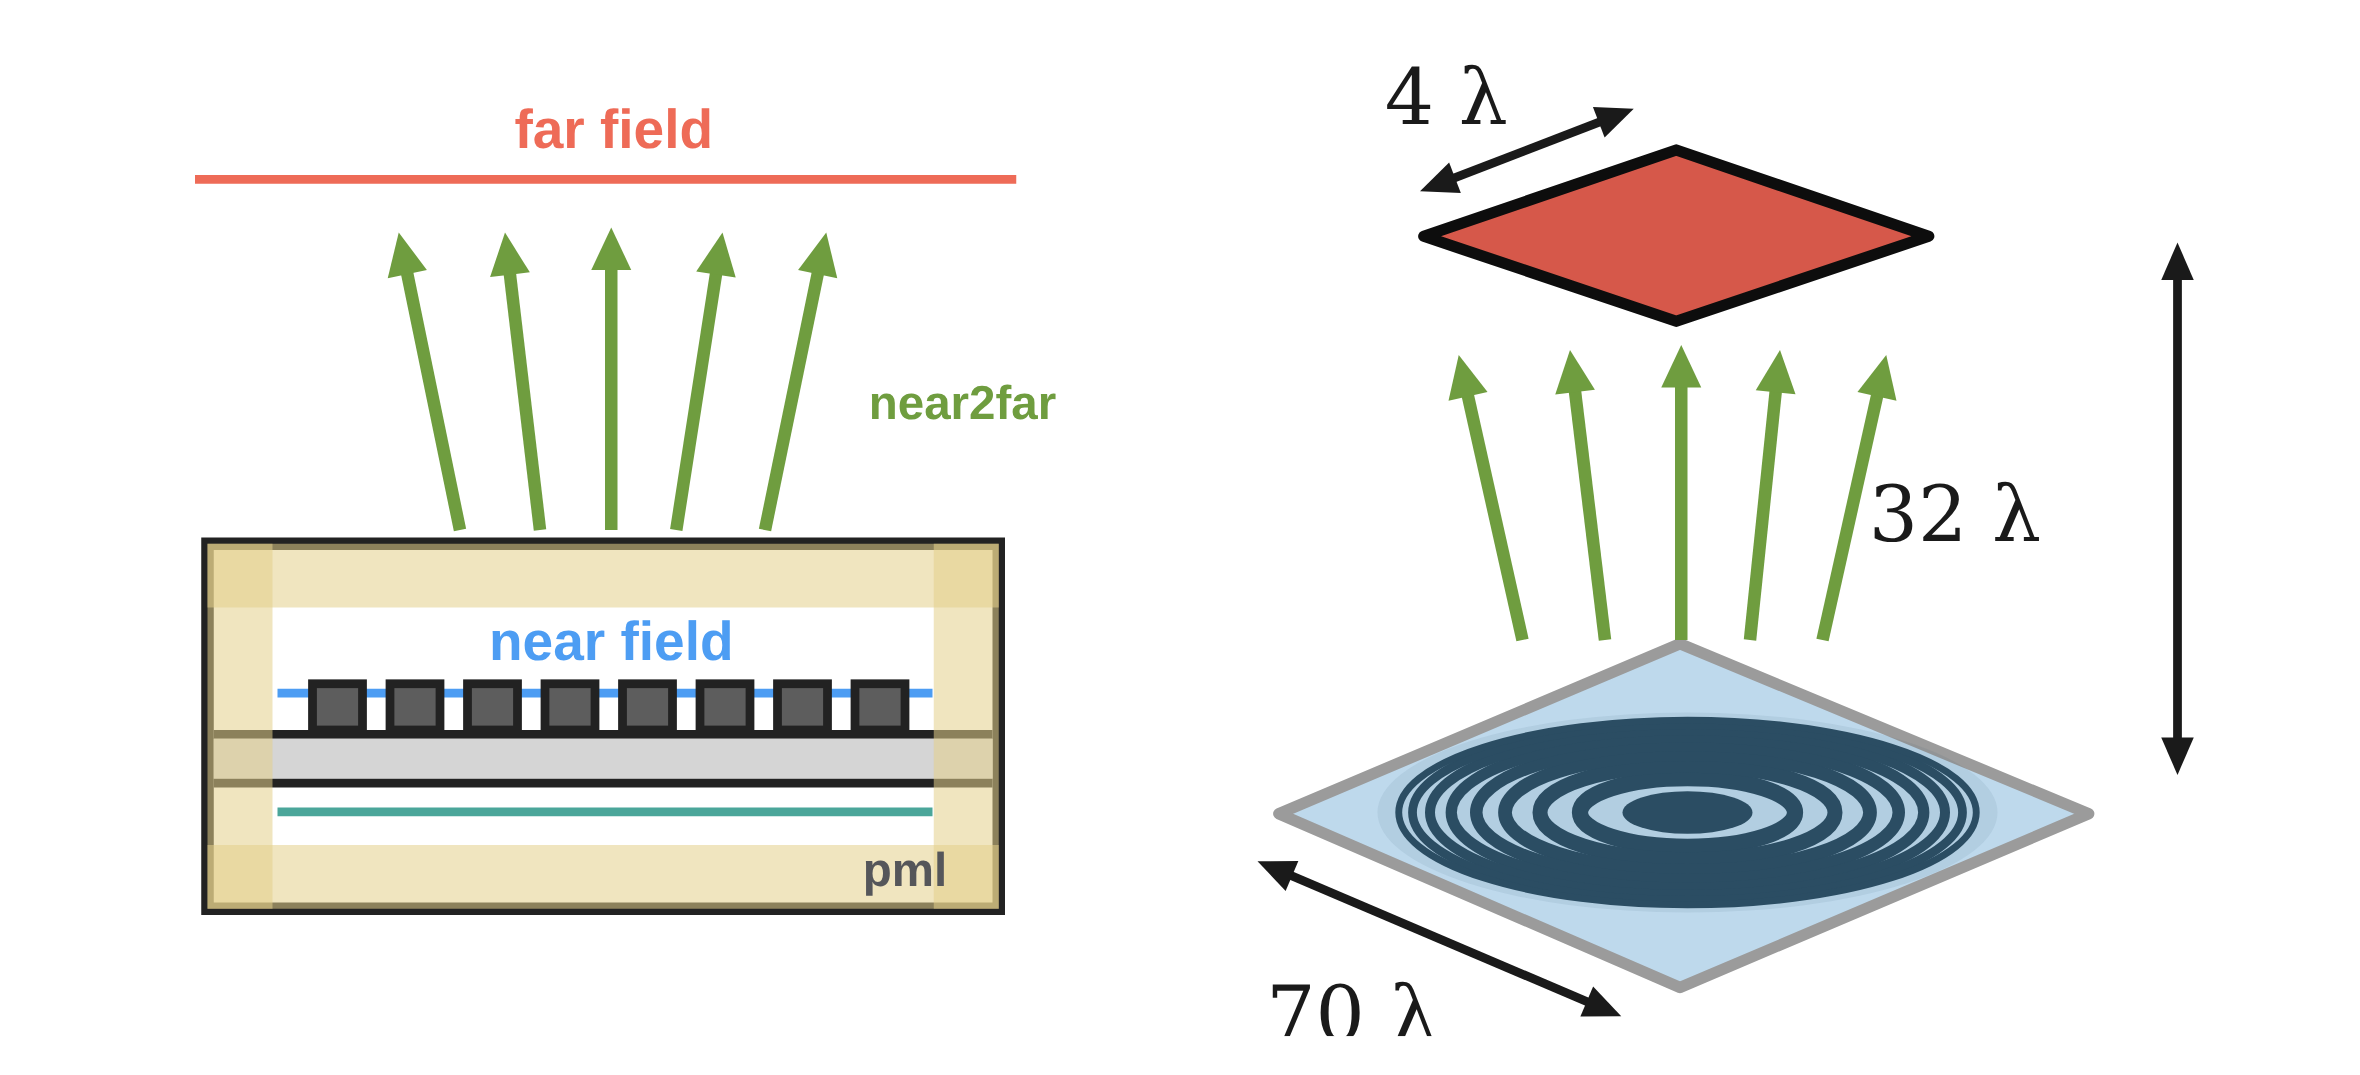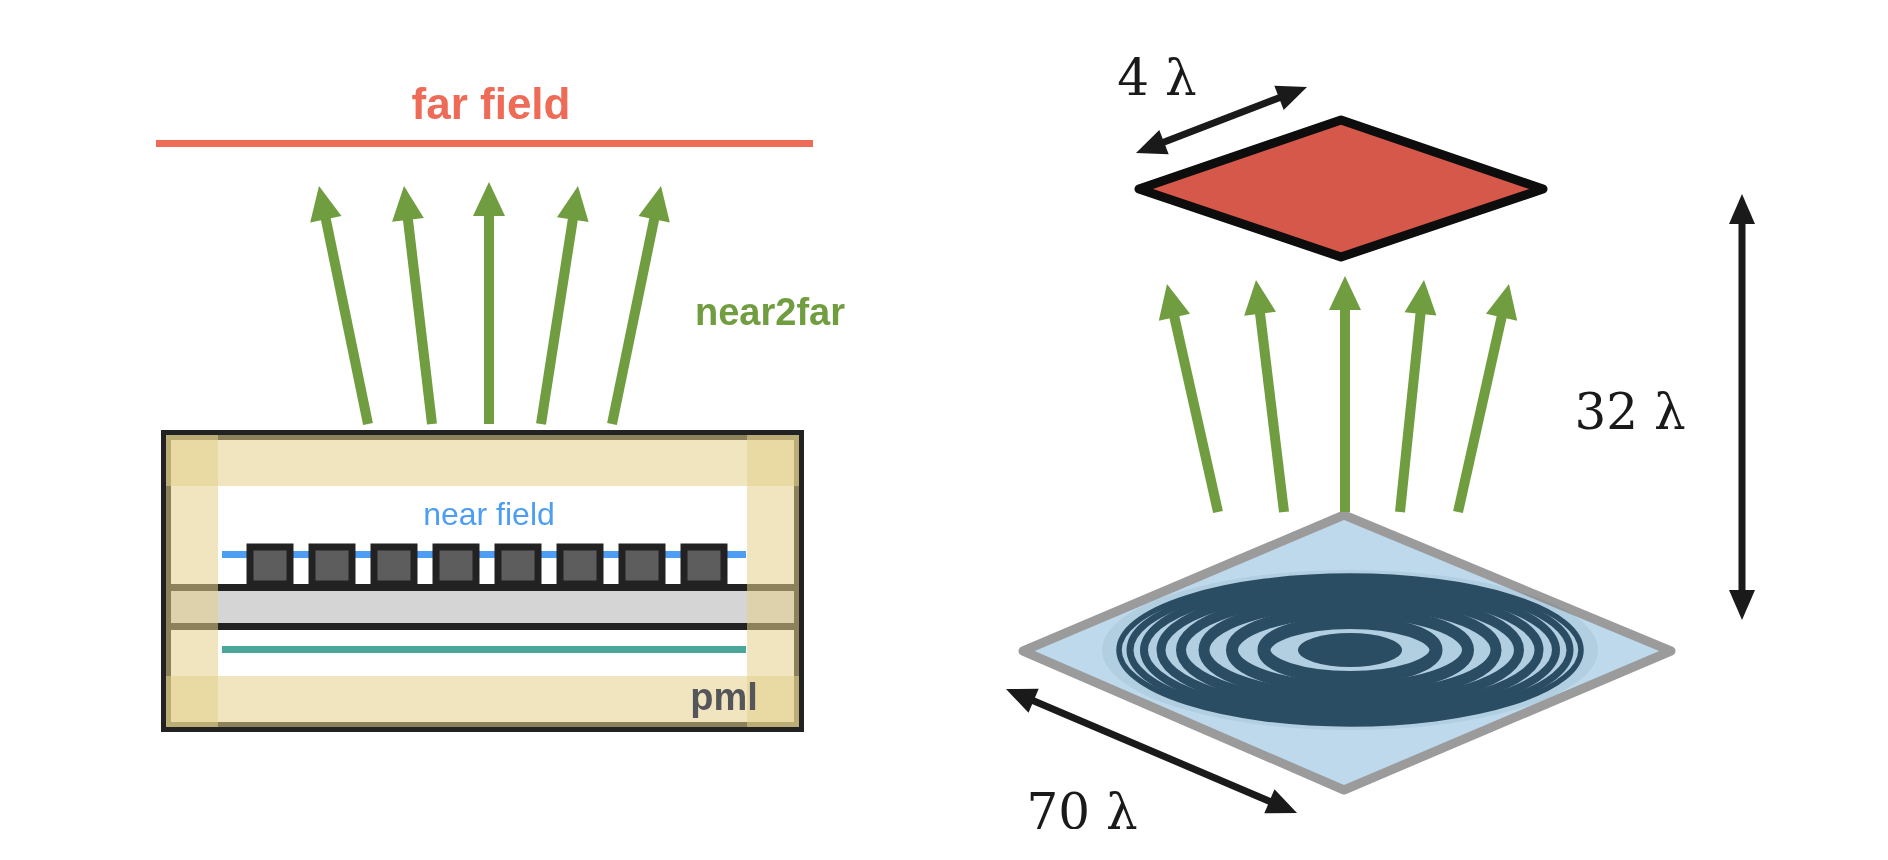--- a/index.html
+++ b/index.html
@@ -1,26 +1,26 @@
 <!DOCTYPE html>
 <html><head>
 <meta charset="utf-8">
 <style>
   html,body{margin:0;padding:0;background:#ffffff;}
   .stage{position:relative;width:1888px;height:829px;background:#ffffff;overflow:hidden;
          font-family:"Liberation Sans",sans-serif;}
   .stage svg{position:absolute;left:0;top:0;}
   .label{position:absolute;transform:translate(-50%,-50%);white-space:nowrap;line-height:1;}
   .lbl-farfield{left:491px;top:104px;font-size:44px;font-weight:bold;color:#ee6b57;}
-  .lbl-near2far{left:770px;top:312px;font-size:38px;font-weight:bold;color:#6f9d3f;}
-  .lbl-nearfield{left:489px;top:514px;font-size:32px;font-weight:normal;color:#4d9df3;}
+  .lbl-near2far{left:770px;top:323px;font-size:38px;font-weight:bold;color:#6f9d3f;}
+  .lbl-nearfield{left:489px;top:514px;font-size:44px;font-weight:bold;color:#4d9df3;}
   .lbl-pml{left:696px;top:697px;font-size:38px;font-weight:bold;color:#55565a;margin-left:28px;}
-  .dim{font-family:"DejaVu Serif",serif;font-weight:400;color:#1a1a1a;font-size:50px;}
+  .dim{font-family:"DejaVu Serif",serif;font-weight:400;color:#1a1a1a;font-size:62px;}
   .lbl-4l{left:1157px;top:78px;}
-  .lbl-32l{left:1630px;top:412px;}
+  .lbl-32l{left:1564px;top:412px;}
   .lbl-40l{left:1082px;top:812px;}
 </style>
 </head>
 <body>
 
 <div class="stage">
 
   <svg width="1888" height="860" viewBox="0 0 1888 860">
 
     <rect x="156" y="140" width="657" height="7" fill="#ee6b57"></rect>

